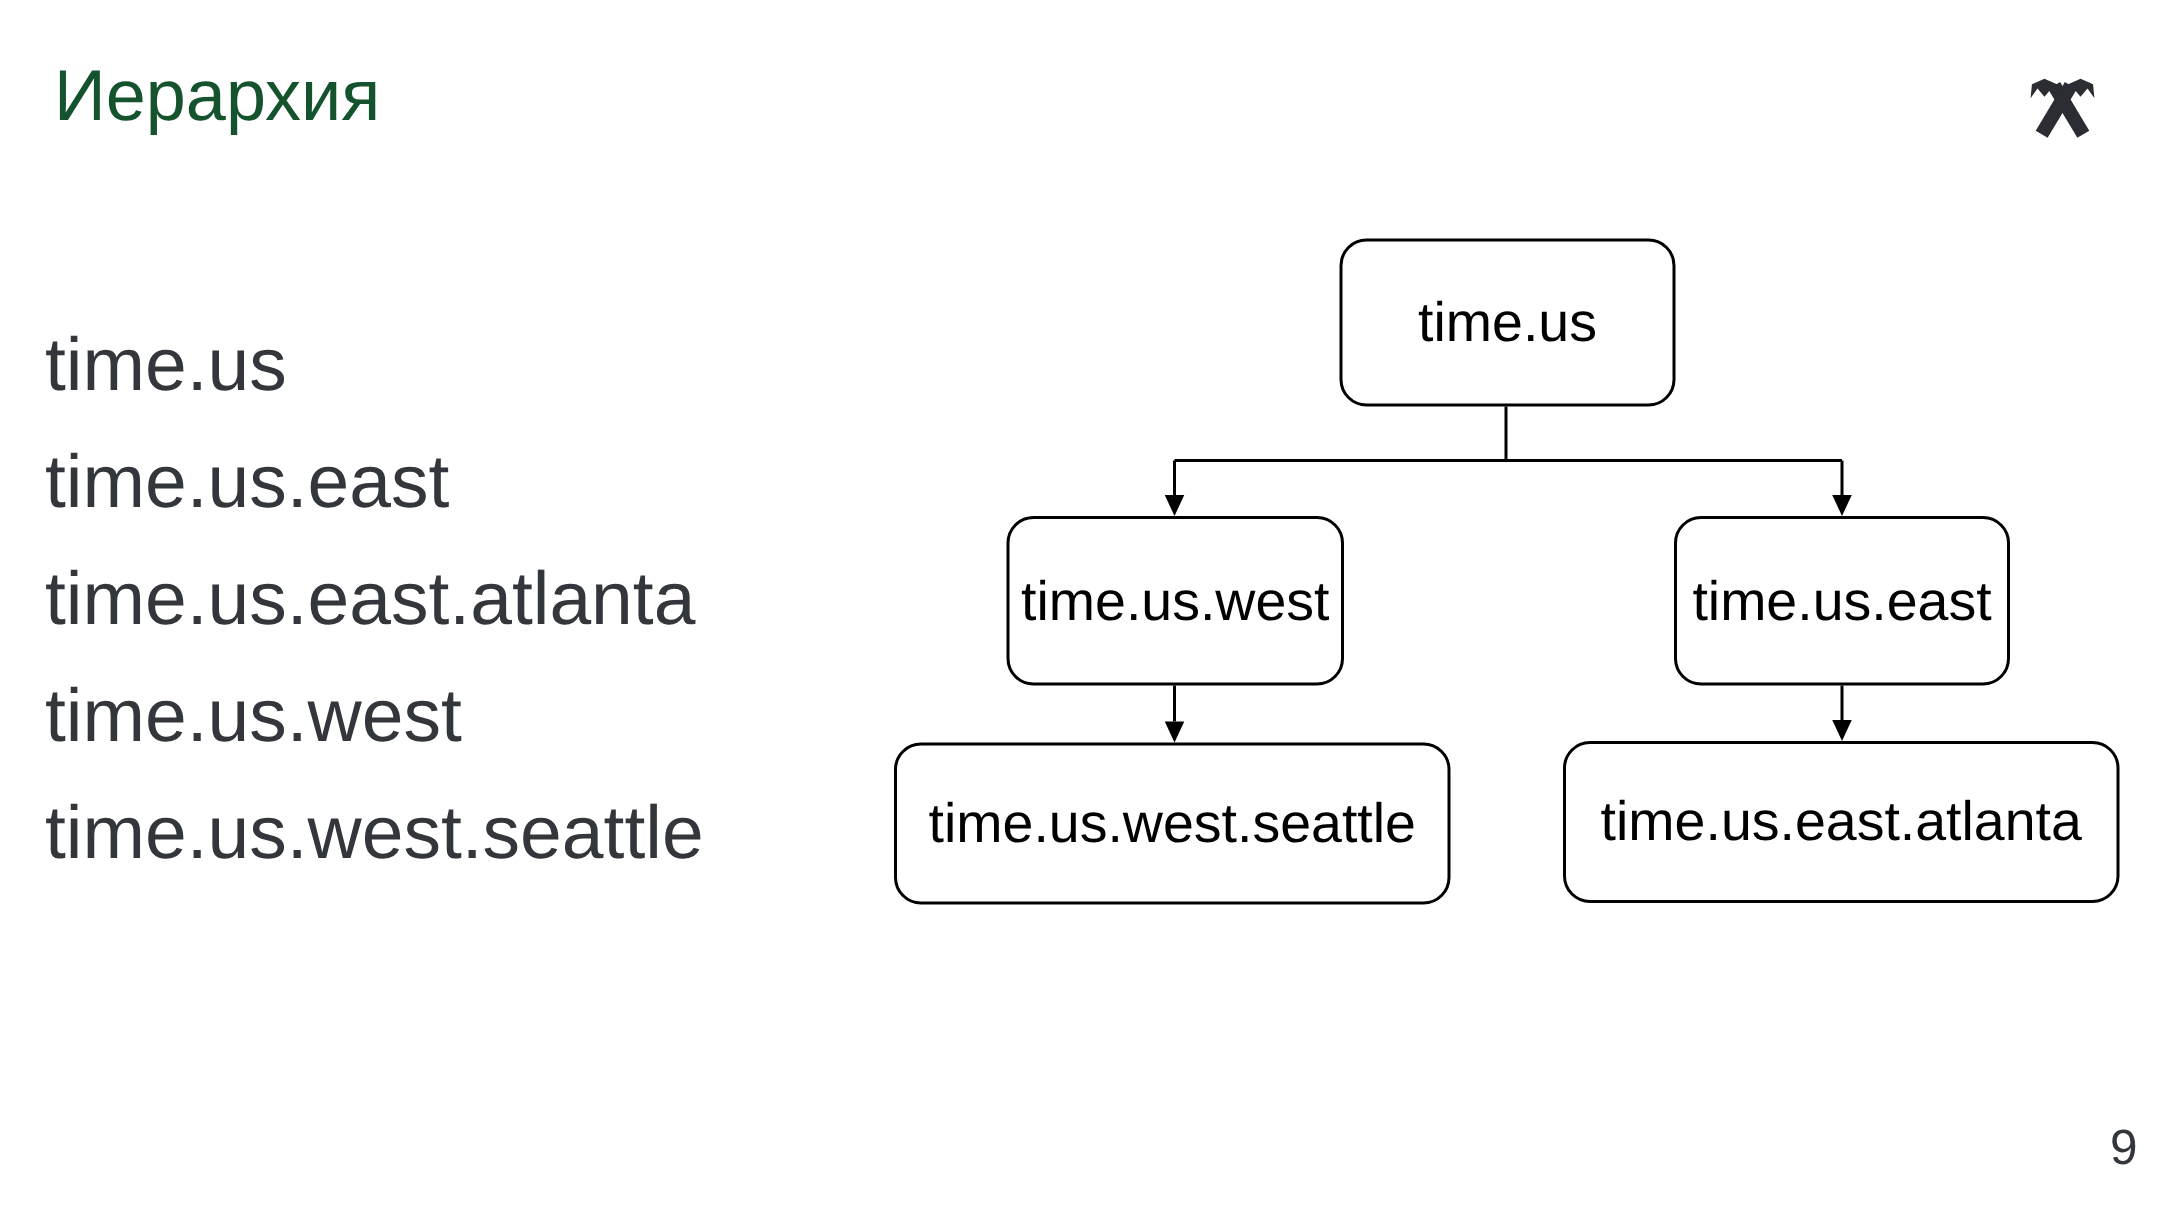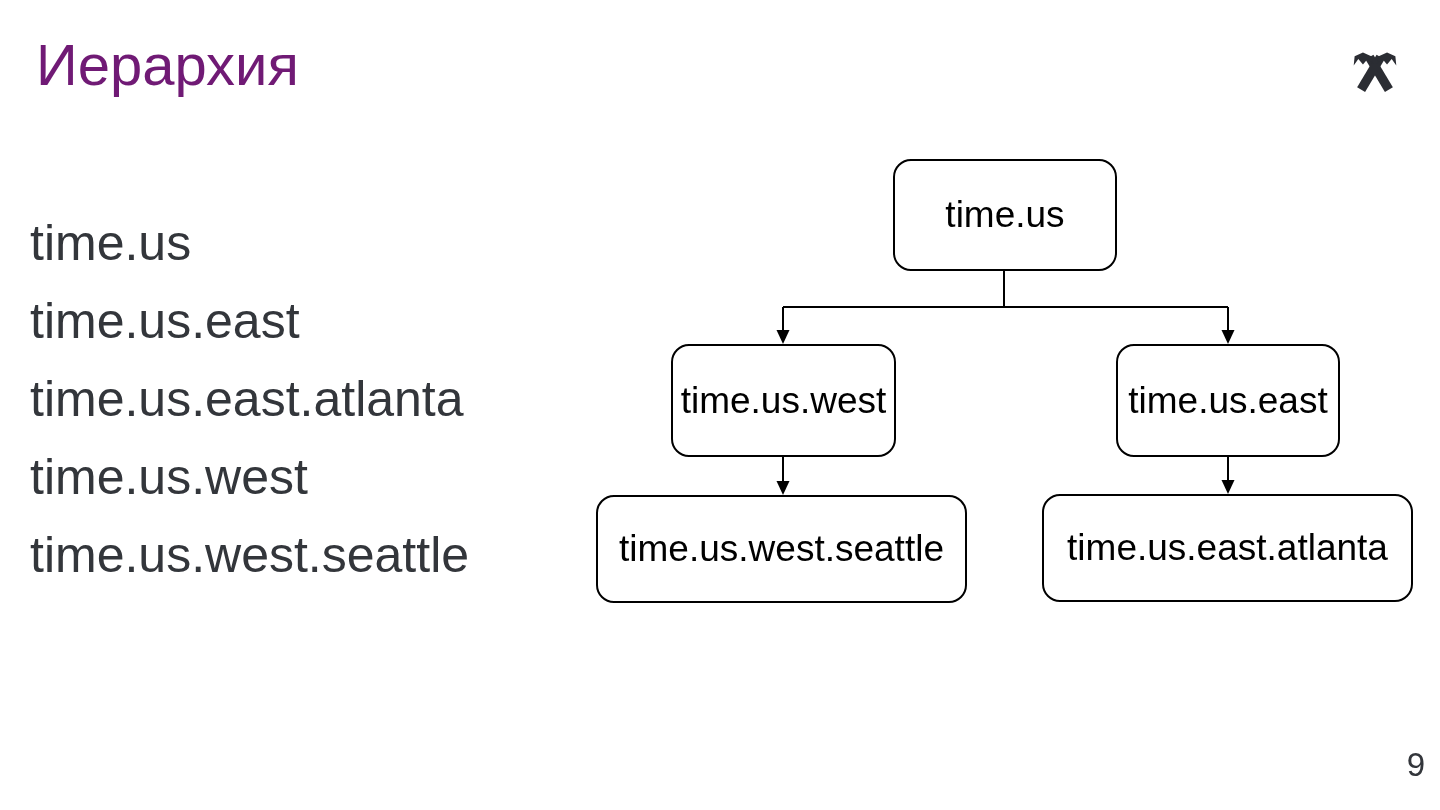--- a/index.html
+++ b/index.html
@@ -13,24 +13,24 @@
     height: 810px;
     background: #ffffff;
     font-family: "Liberation Sans", sans-serif;
     overflow: hidden;
   }
   .slide-title {
     position: absolute;
     left: 36px;
     top: 36px;
     margin: 0;
-    font-size: 58px;
+    font-size: 48px;
     line-height: 58px;
     font-weight: 400;
-    color: #701a75;
+    color: #14532d;
     white-space: nowrap;
   }
   .logo {
     position: absolute;
     left: 1347px;
     top: 46px;
     width: 56px;
     height: 50px;
   }
   .hier-list {

